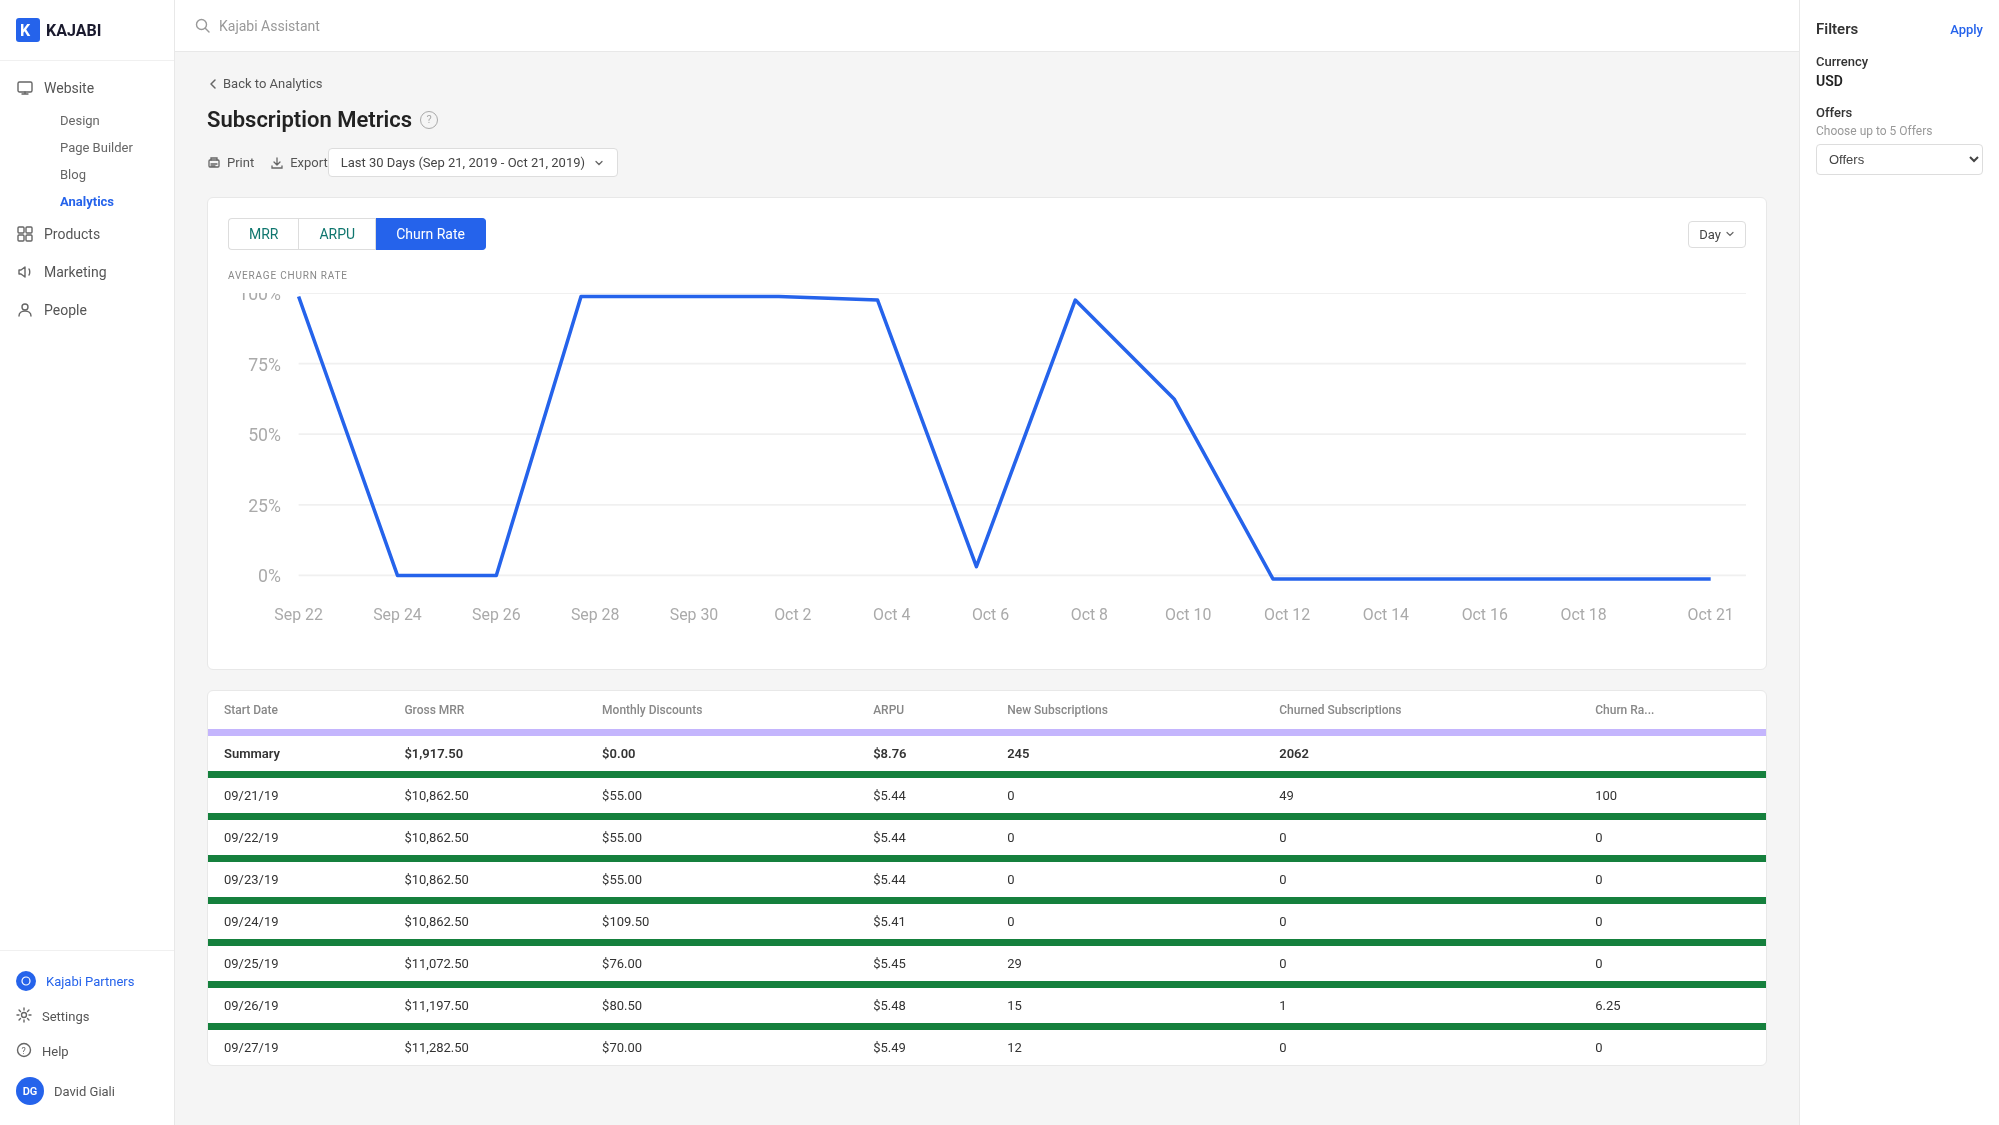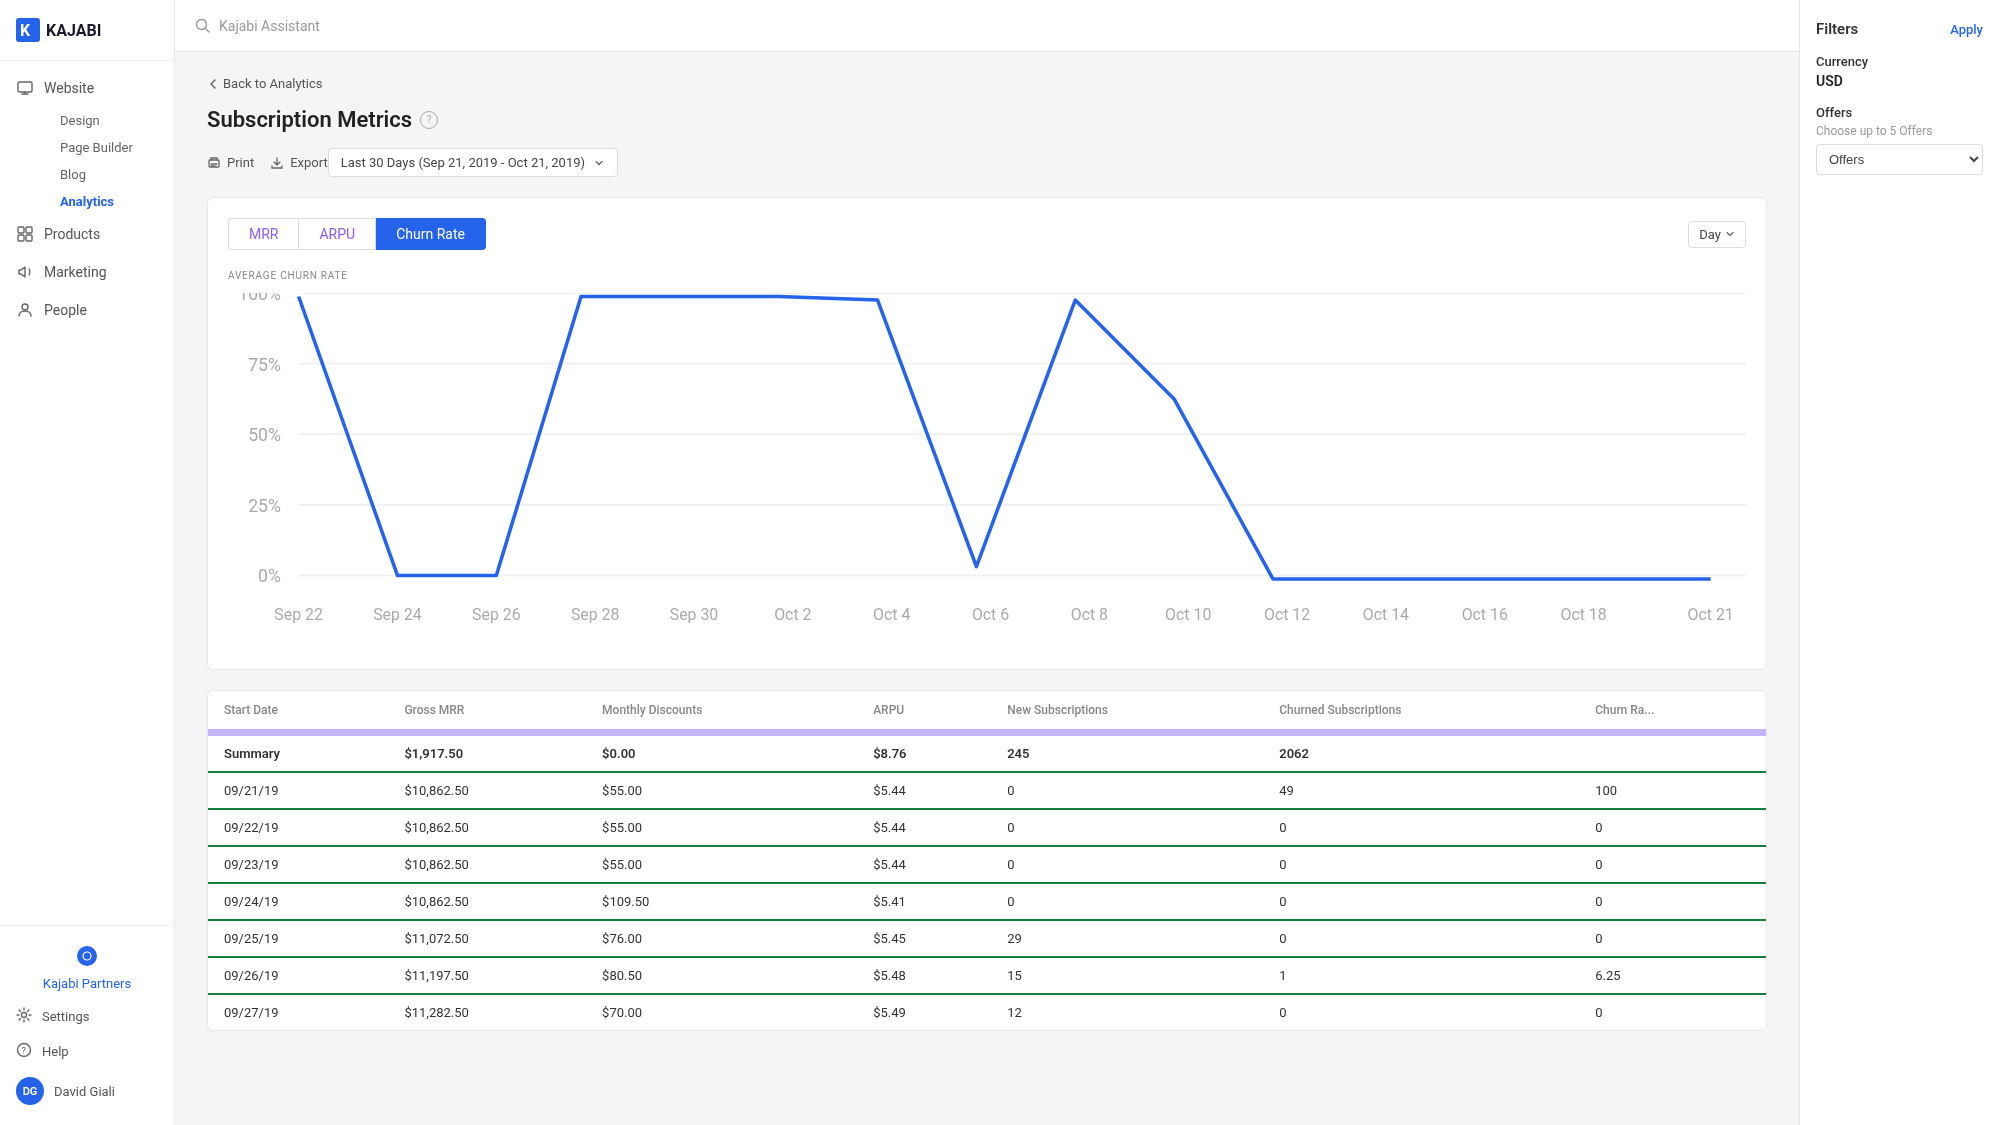--- a/index.html
+++ b/index.html
@@ -10,21 +10,21 @@
     .sidebar-logo { padding: 16px 16px; border-bottom: 1px solid #f0f0f0; display: flex; align-items: center; }
     .sidebar-logo svg { width: 90px; height: 28px; }
     .sidebar-nav { flex: 1; padding: 8px 0; }
     .nav-item { display: flex; align-items: center; padding: 10px 16px; color: #555; cursor: pointer; gap: 10px; font-size: 14px; }
     .nav-item .icon { width: 18px; height: 18px; display: flex; align-items: center; justify-content: center; }
     .nav-sub { padding-left: 44px; }
     .nav-sub-item { padding: 6px 16px; color: #666; cursor: pointer; font-size: 13px; }
     .nav-sub-item.active { color: #2563eb; font-weight: 700; }
     .sidebar-bottom { padding: 12px 0; border-top: 1px solid #f0f0f0; }
     .sidebar-bottom-item { display: flex; align-items: center; padding: 8px 16px; color: #555; cursor: pointer; gap: 10px; font-size: 13px; }
-    .sidebar-bottom-item.accent { color: #2563eb; flex-direction: column; }
+    .sidebar-bottom-item.accent { color: #2563eb; }
     .avatar-circle { width: 28px; height: 28px; border-radius: 50%; background: #2563eb; display: flex; align-items: center; justify-content: center; color: #fff; font-size: 11px; font-weight: 600; }
 
     
     .topbar { background: #fff; border-bottom: 1px solid #e8e8e8; padding: 8px 20px; display: flex; align-items: center; height: 52px; }
     .search-bar { display: flex; align-items: center; gap: 8px; color: #999; font-size: 14px; cursor: pointer; }
 
     
     .content-wrap { display: flex; flex: 1; overflow: hidden; }
     .main-content { flex: 1; overflow-y: auto; background: #f5f5f5; padding: 0; }
     .page-container { padding: 24px 32px; }
@@ -38,40 +38,40 @@
     .toolbar { display: flex; align-items: center; margin-bottom: 20px; }
     .toolbar-left { display: flex; align-items: center; gap: 16px; }
     .toolbar-btn { display: flex; align-items: center; gap: 6px; color: #555; font-size: 13px; cursor: pointer; }
 
     .date-range-picker { display: flex; align-items: center; gap: 8px; padding: 6px 12px; border: 1px solid #ddd; border-radius: 4px; background: #fff; cursor: pointer; font-size: 13px; color: #444; }
 
     
     .chart-card { background: #fff; border-radius: 6px; border: 1px solid #e8e8e8; padding: 20px; margin-bottom: 20px; }
     .tabs { display: flex; align-items: center; justify-content: space-between; margin-bottom: 20px; }
     .tab-group { display: flex; gap: 0; }
-    .tab { padding: 7px 20px; border: 1px solid #ddd; background: #fff; color: #8b5cf6; cursor: pointer; font-size: 14px; }
+    .tab { padding: 7px 20px; border: 1px solid #ddd; background: #fff; color: #0f766e; cursor: pointer; font-size: 14px; }
     .tab:first-child { border-radius: 4px 0 0 4px; border-right: none; }
     .tab:last-child { border-radius: 0 4px 4px 0; border-left: none; }
     .tab.active { background: #2563eb; color: #fff; border-color: #2563eb; }
     .tab:not(:first-child):not(:last-child) { border-radius: 0; }
     .day-select { display: flex; align-items: center; gap: 4px; padding: 5px 10px; border: 1px solid #ddd; border-radius: 4px; background: #fff; cursor: pointer; font-size: 13px; color: #444; }
 
     .avg-churn { margin-bottom: 12px; }
     .avg-churn-label { font-size: 10px; letter-spacing: 0.08em; text-transform: uppercase; color: #888; }
     .avg-churn-value { font-size: 28px; font-weight: 600; color: #2563eb; }
 
     
     .chart-area { width: 100%; }
 
     
     .data-table { background: #fff; border-radius: 6px; border: 1px solid #e8e8e8; overflow: hidden; }
     table { width: 100%; border-collapse: collapse; }
     thead tr { border-bottom: 7px solid #c4b5fd; }
     th { padding: 12px 16px; text-align: left; font-size: 12px; color: #888; font-weight: 500; white-space: nowrap; }
-    td { padding: 10px 16px; font-size: 13px; color: #333; border-bottom: 2px solid #15803d; white-space: nowrap; }
+    td { padding: 10px 16px; font-size: 13px; color: #333; border-bottom: 7px solid #15803d; white-space: nowrap; }
     tr.summary-row td { font-weight: 600; }
     tr:last-child td { border-bottom: none; }
 
     
     .right-panel { width: 200px; background: #fff; border-left: 1px solid #e8e8e8; padding: 20px 16px; flex-shrink: 0; }
     .panel-header { display: flex; justify-content: space-between; align-items: center; margin-bottom: 16px; }
     .panel-title { font-size: 15px; font-weight: 600; color: #333; }
     .apply-btn { color: #2563eb; font-size: 13px; cursor: pointer; font-weight: 500; }
     .filter-section { margin-bottom: 16px; }
     .filter-label { font-size: 13px; font-weight: 500; color: #333; margin-bottom: 4px; }

